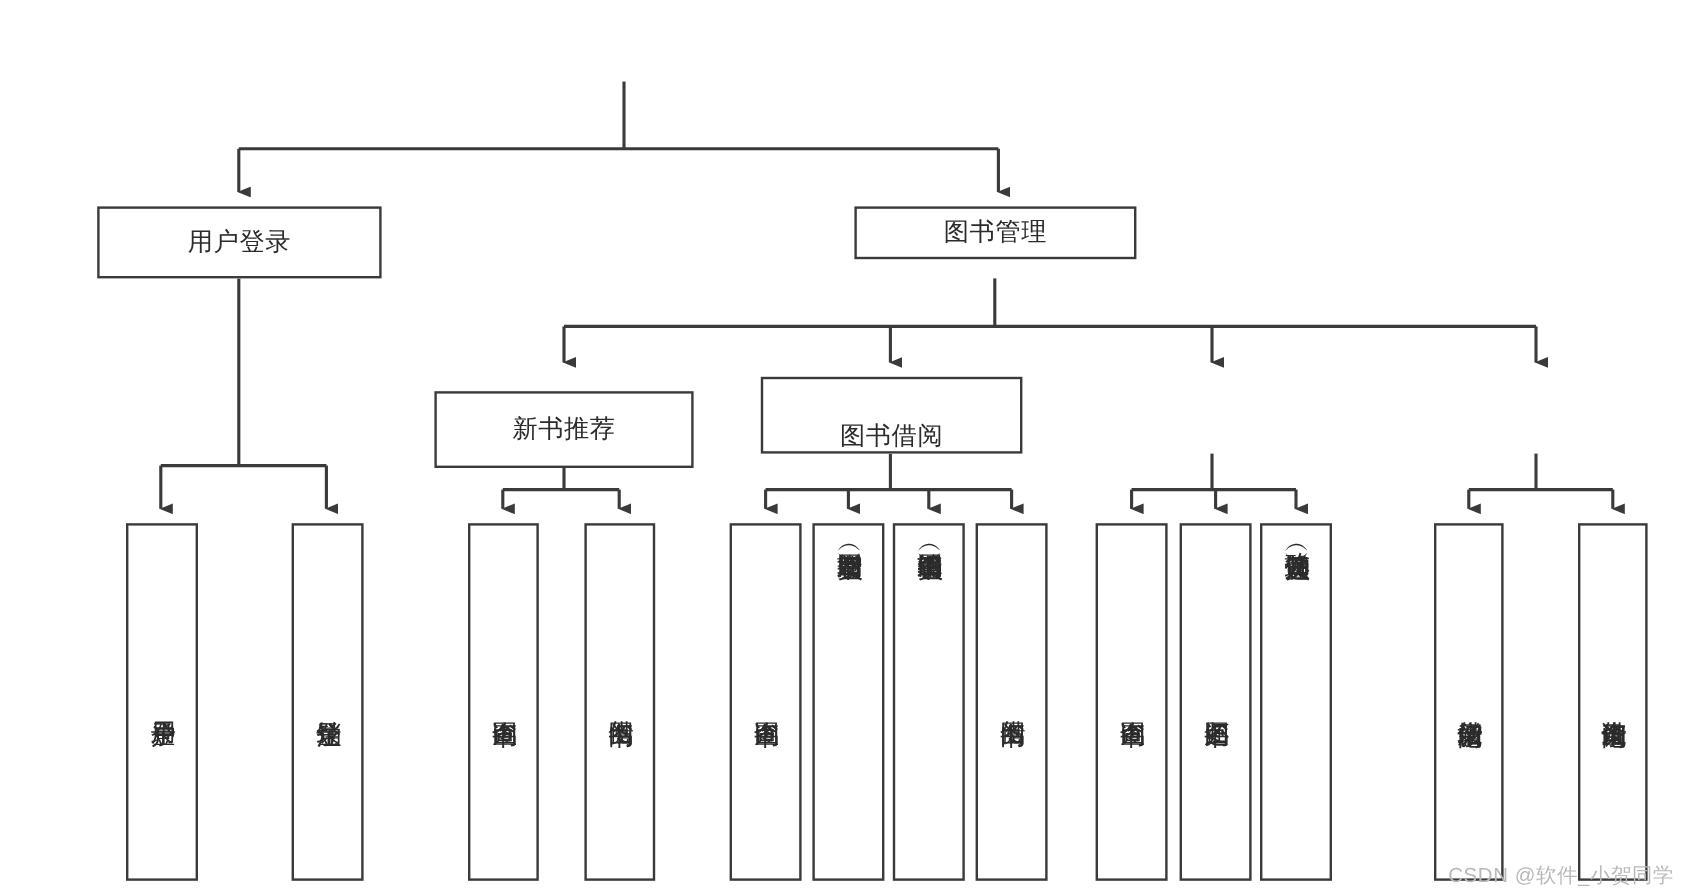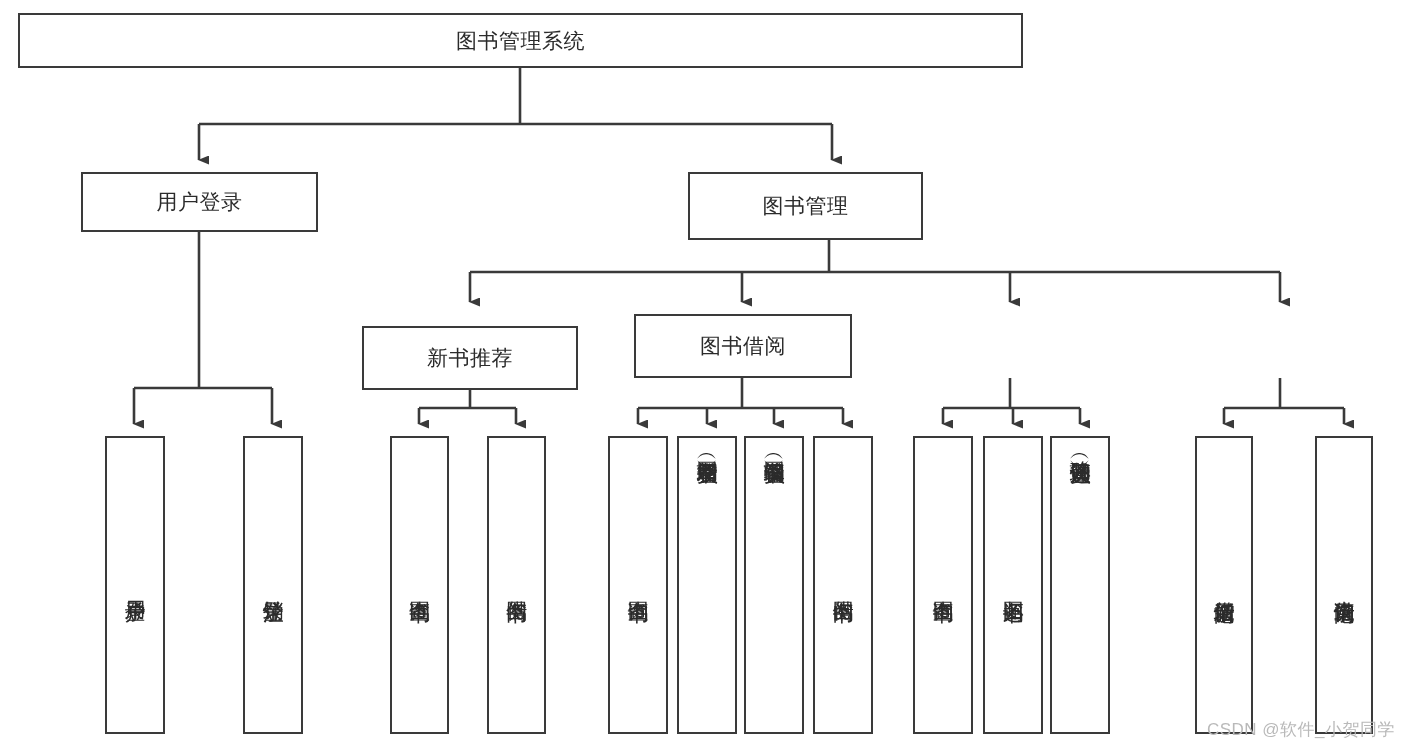--- a/index.html
+++ b/index.html
@@ -114,35 +114,32 @@
       <path d="M1013,408 L1013,424" marker-end="url(#arrow)"></path>
       <path d="M1080,408 L1080,424" marker-end="url(#arrow)"></path>
 
       <path d="M1280,378 L1280,408"></path>
       <path d="M1224,408 L1344,408"></path>
       <path d="M1224,408 L1224,424" marker-end="url(#arrow)"></path>
       <path d="M1344,408 L1344,424" marker-end="url(#arrow)"></path>
     </g>
   </svg>
 
-  <div class="node h" style="left:18px;top:13px;width:1005px;height:55px;">
-    <span class="node-label">图书管理系统</span>
-  </div>
 
   <div class="node h" style="left:81px;top:172px;width:237px;height:60px;">
     <span class="node-label">用户登录</span>
   </div>
-  <div class="node h" style="left:688px;top:172px;width:235px;height:68px;text-align:right;">
+  <div class="node h" style="left:712px;top:172px;width:235px;height:44px;text-align:right;">
     <span class="node-label">图书管理</span>
   </div>
 
   <div class="node h" style="left:362px;top:314px;width:216px;height:64px;margin-top:12px;">
     <span class="node-label">新书推荐</span>
   </div>
-  <div class="node h" style="left:634px;top:314px;width:218px;height:64px;">
+  <div class="node h" style="left:634px;top:314px;width:218px;height:64px;align-items:flex-end;">
     <span class="node-label">图书借阅</span>
   </div>
 
   <div class="node v" style="left:105px;top:436px;width:60px;height:298px;">
     <span class="node-label">用户登录</span>
   </div>
   <div class="node v" style="left:243px;top:436px;width:60px;height:298px;">
     <span class="node-label">注销登录</span>
   </div>
 

